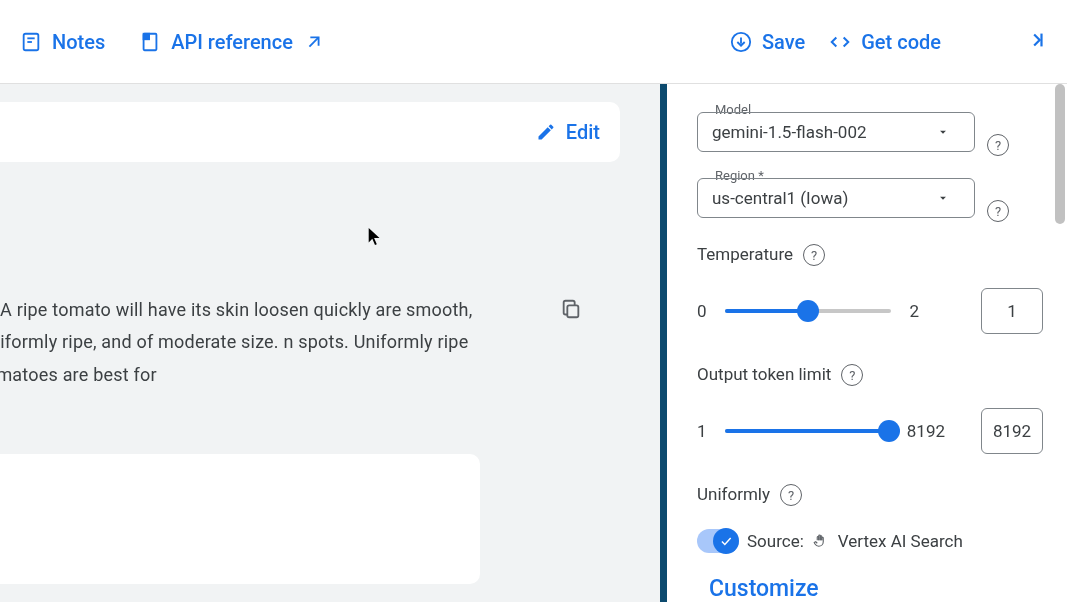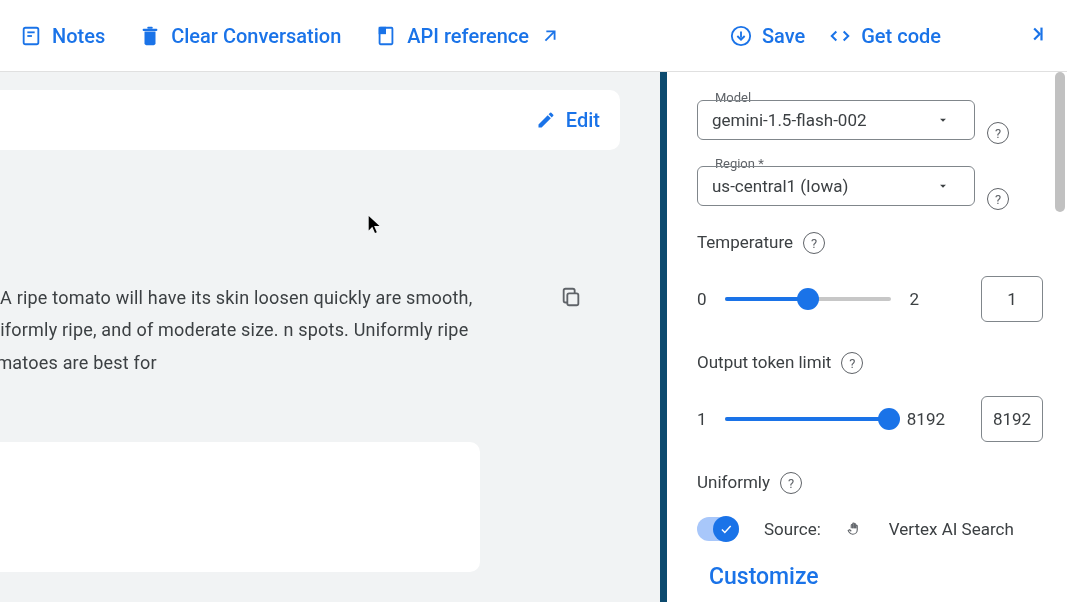--- a/index.html
+++ b/index.html
@@ -8,21 +8,21 @@
     font-size: 14px;
     color: #3c4043;
     width: 1067px;
     height: 602px;
     overflow: hidden;
     background: #fff;
   }
   .top-toolbar {
     display: flex;
     align-items: center;
-    height: 72px;
+    height: 84px;
     border-bottom: 1px solid #e0e0e0;
     padding: 0 20px;
     gap: 28px;
   }
   .toolbar-left { display: flex; align-items: center; gap: 34px; flex: 0 0 640px; }
   .toolbar-right { display: flex; align-items: center; gap: 24px; margin-left: auto; }
   .tb-btn {
     display: inline-flex;
     align-items: center;
     gap: 10px;
@@ -151,21 +151,21 @@
     background:#1a73e8; border-radius:50%;
     transform: translate(-50%,-50%);
   }
   .num-box {
     width: 62px; height: 46px;
     border: 1px solid #80868b;
     border-radius: 6px;
     display: flex; align-items: center; justify-content: center;
     font-size: 17px;
   }
-  .toggle-row { display: flex; align-items: center; gap: 25px; font-size: 17px; margin-bottom: 22px; margin-top: 23px; }
+  .toggle-row { display: flex; align-items: center; gap: 8px; font-size: 17px; margin-bottom: 22px; margin-top: 23px; }
   .toggle {
     width: 42px; height: 24px;
     border-radius: 12px;
     background: #a8c7fa;
     position: relative;
     cursor: pointer;
   }
   .toggle-knob{
     position:absolute; right:0; top:-1px;
     width:26px; height:26px;
@@ -187,28 +187,20 @@
 
 <div class="top-toolbar">
   <div class="toolbar-left">
     <div class="tb-btn">
       <svg viewBox="0 0 24 24" fill="none" stroke="#1a73e8" stroke-width="2">
           <rect x="4" y="3" width="16" height="18" rx="2"></rect>
           <line x1="8" y1="8" x2="16" y2="8"></line>
           <line x1="8" y1="12" x2="13" y2="12"></line>
         </svg>
       <span>Notes</span>
-    </div>
-    <div class="tb-btn">
-      <svg viewBox="0 0 24 24" fill="#1a73e8">
-          <path d="M6 7h12v13a2 2 0 0 1-2 2H8a2 2 0 0 1-2-2V7z"></path>
-          <rect x="4" y="4" width="16" height="2.5" rx="1"></rect>
-          <rect x="9" y="2" width="6" height="2" rx="1"></rect>
-        </svg>
-      <span>Clear Conversation</span>
     </div>
     <div class="tb-btn">
       <svg viewBox="0 0 24 24" fill="none" stroke="#1a73e8" stroke-width="2">
           <rect x="5" y="3" width="14" height="18" rx="1"></rect>
           <rect x="5" y="3" width="6" height="6" fill="#1a73e8"></rect>
         </svg>
       <span>API reference</span>
       <svg viewBox="0 0 24 24" width="16" height="16" fill="none" stroke="#1a73e8" stroke-width="2">
           <path d="M7 17L17 7"></path>
           <path d="M8 7h9v9"></path>

